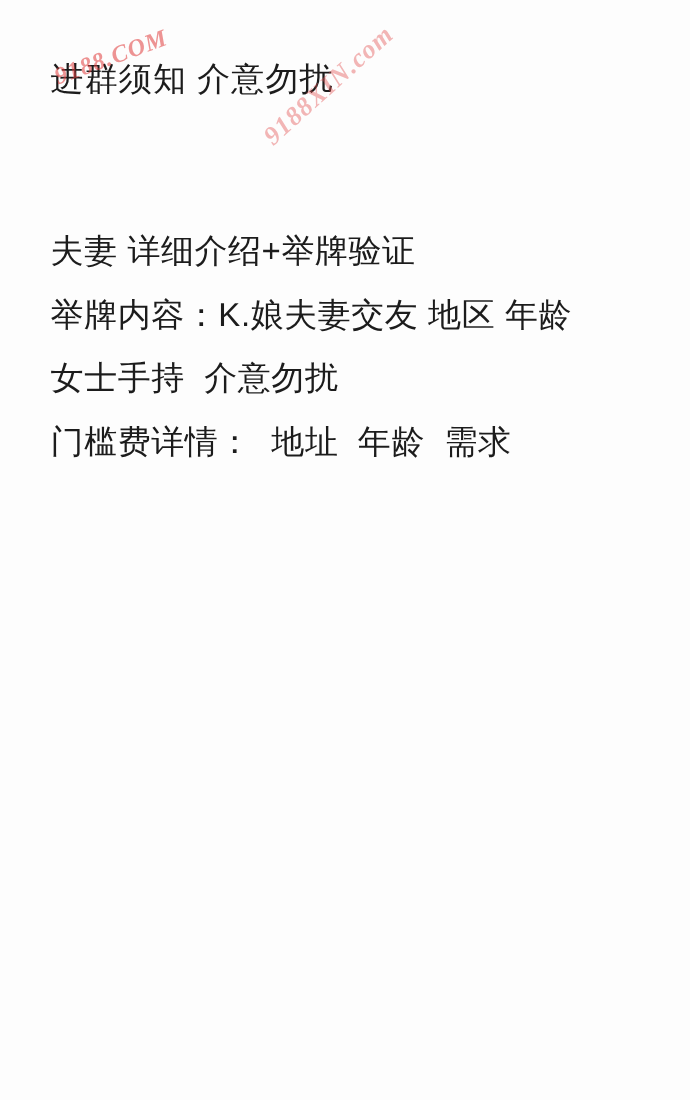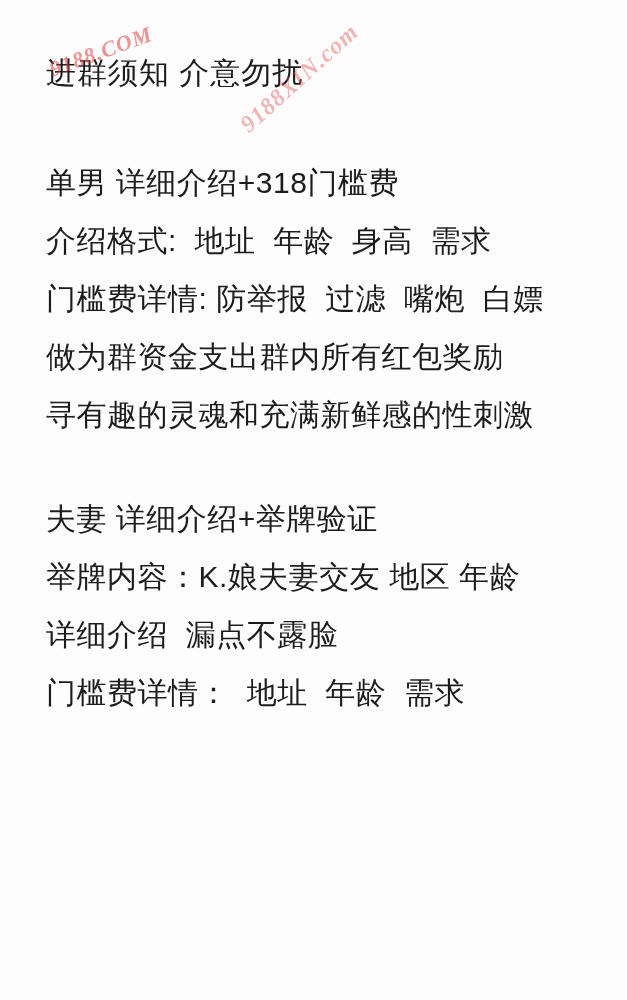--- a/index.html
+++ b/index.html
@@ -71,34 +71,27 @@
 </style>
 </head>
 <body>
 
 <div id="page">
 
   <div class="line title">进群须知 介意勿扰</div>
 
   <div class="spacer-lg"></div>
 
-  <div class="section">
-    <div class="line">单男 详细介绍+318门槛费</div>
-    <div class="line">介绍格式:  地址  年龄  身高  需求</div>
-    <div class="line">门槛费详情: 防举报  过滤  嘴炮  白嫖</div>
-    <div class="line">做为群资金支出群内所有红包奖励</div>
-    <div class="line">寻有趣的灵魂和充满新鲜感的性刺激</div>
-  </div>
 
   <div class="spacer-md"></div>
 
   <div class="section">
     <div class="line">夫妻 详细介绍+举牌验证</div>
     <div class="line">举牌内容：K.娘夫妻交友 地区 年龄</div>
-    <div class="line">详细介绍  漏点不露脸</div>
+    <div class="line">女士手持  介意勿扰</div>
     <div class="line">门槛费详情：  地址  年龄  需求</div>
   </div>
 
   <div class="spacer-sm"></div>
 
   <div class="section">
   </div>
 
   <div class="watermark wm-1">9188.COM</div>
   <div class="watermark wm-2">9188XIN.com</div>

